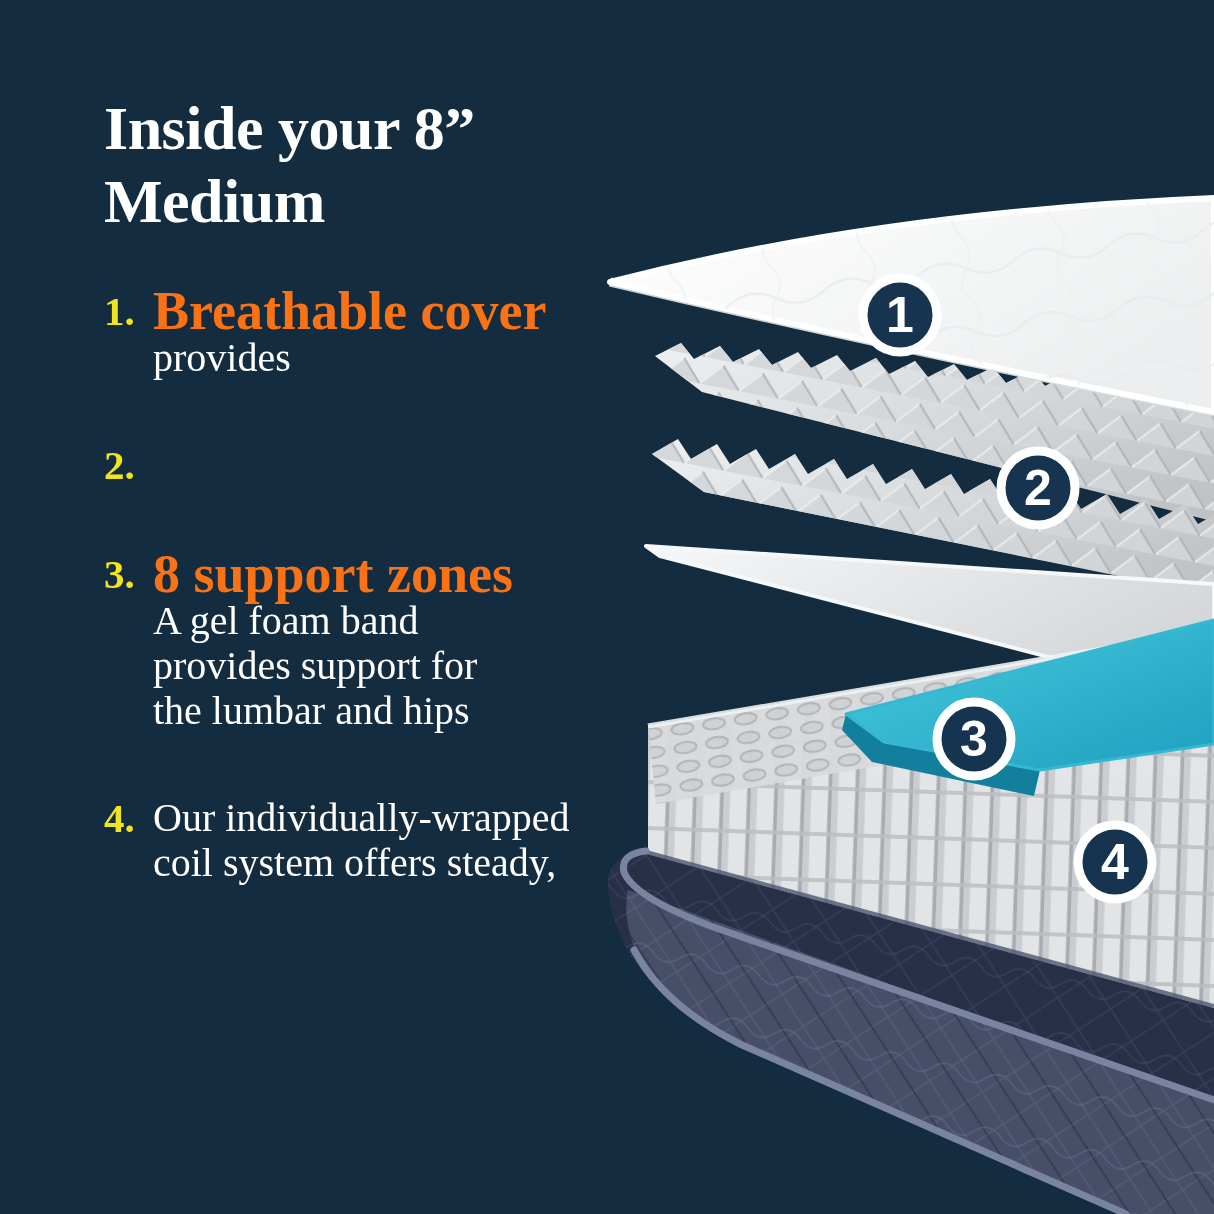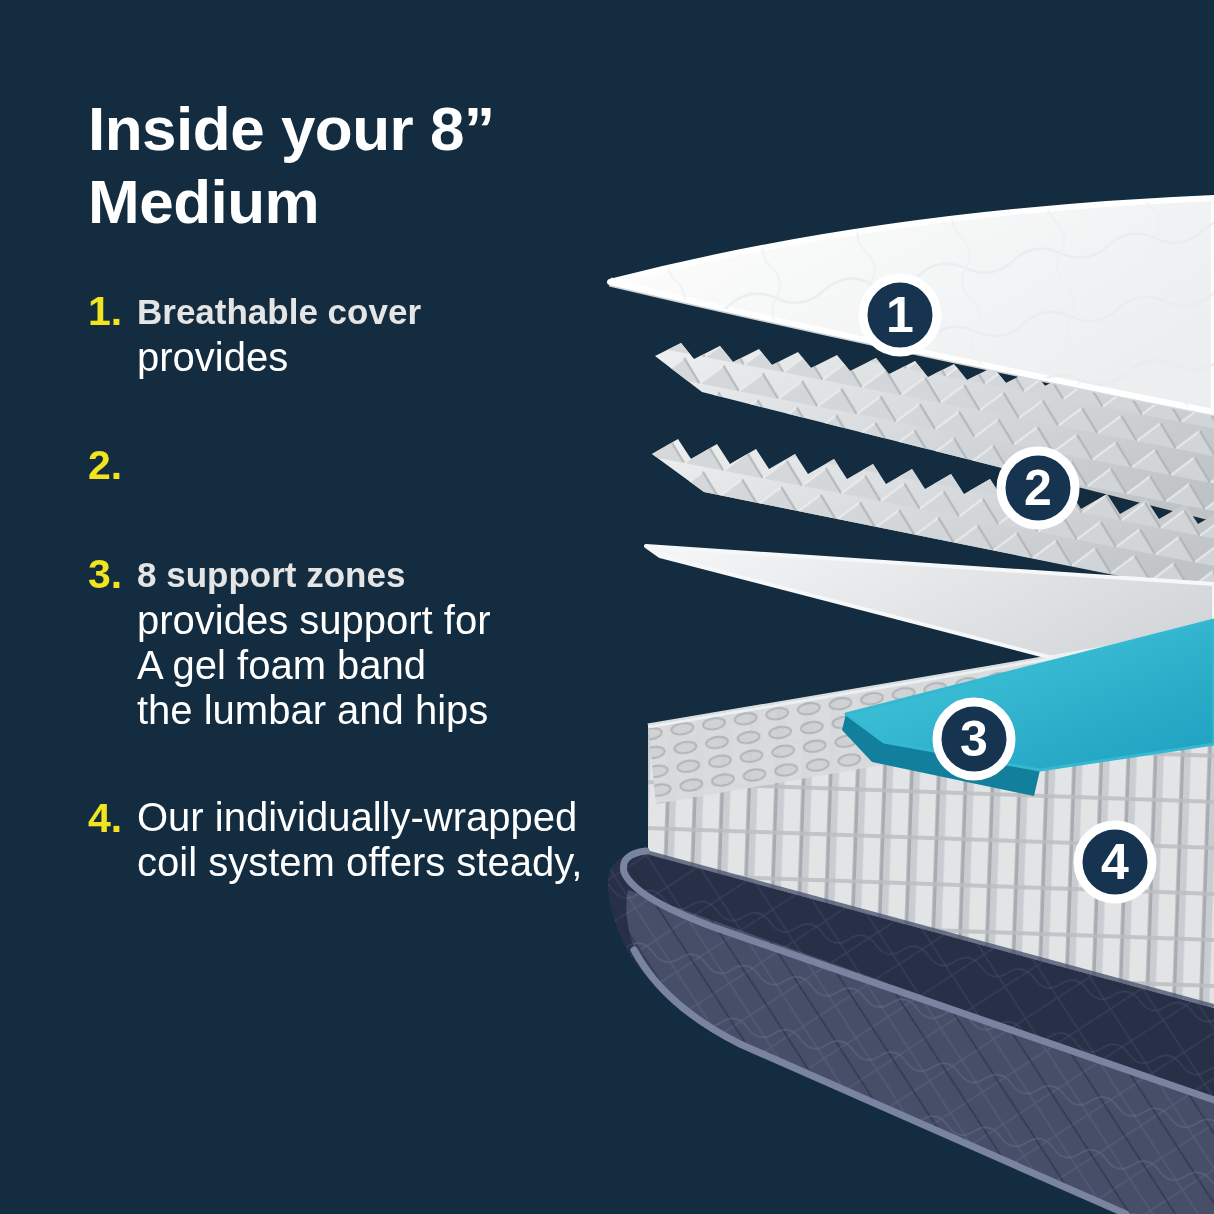--- a/index.html
+++ b/index.html
@@ -2,33 +2,33 @@
 <html><head>
 <meta charset="utf-8">
 <style>
   html,body{margin:0;padding:0;background:#132c3f;}
   .canvas{
     position:relative;width:1214px;height:1214px;overflow:hidden;
     background:#132c3f;font-family:"Liberation Sans",sans-serif;
   }
   .illustration{position:absolute;left:0;top:0;width:1214px;height:1214px;z-index:1;}
   svg text{font-family:"Liberation Sans",sans-serif;}
-  .content{position:absolute;left:88px;top:70px;width:600px;z-index:3;}
+  .content{position:absolute;left:104px;top:70px;width:600px;z-index:3;font-family:Liberation Serif, serif;}
   .page-title{
     margin:22px 0 0 0;font-size:62px;line-height:73px;font-weight:600;
     color:#ffffff;letter-spacing:-0.5px;
   }
   .section{display:flex;align-items:flex-start;}
   .section.first{margin-top:50px;}
   .section + .section{margin-top:62px;}
   .num{
     flex:none;width:49px;font-size:41px;line-height:47px;font-weight:700;
     color:#f2e41f;
   }
-  .sec-heading{margin:0;font-size:35px;line-height:47px;font-weight:700;color:#e5e5e5;}
+  .sec-heading{margin:0;font-size:54px;line-height:47px;font-weight:700;color:#f97316;}
   .line{margin:0;font-size:40px;line-height:45px;font-weight:400;color:#ffffff;}
   .line sup{font-size:21px;line-height:0;vertical-align:super;}
 </style>
 </head>
 <body>
 
 <div class="canvas">
 
   <div class="illustration">
     <svg width="1214" height="1214" viewBox="0 0 1214 1214">
@@ -158,22 +158,22 @@
     </div>
 
     <div class="section">
       <span class="num">2.</span>
     </div>
 
     <div class="section">
       <span class="num">3.</span>
       <div class="sec-body">
         <h2 class="sec-heading">8 support zones</h2>
+        <p class="line">A gel foam band</p>
         <p class="line">provides support for</p>
-        <p class="line">A gel foam band</p>
         <p class="line">the lumbar and hips</p>
       </div>
     </div>
 
     <div class="section">
       <span class="num">4.</span>
       <div class="sec-body">
         <p class="line">Our individually-wrapped</p>
         <p class="line">coil system offers steady,</p>
       </div>

